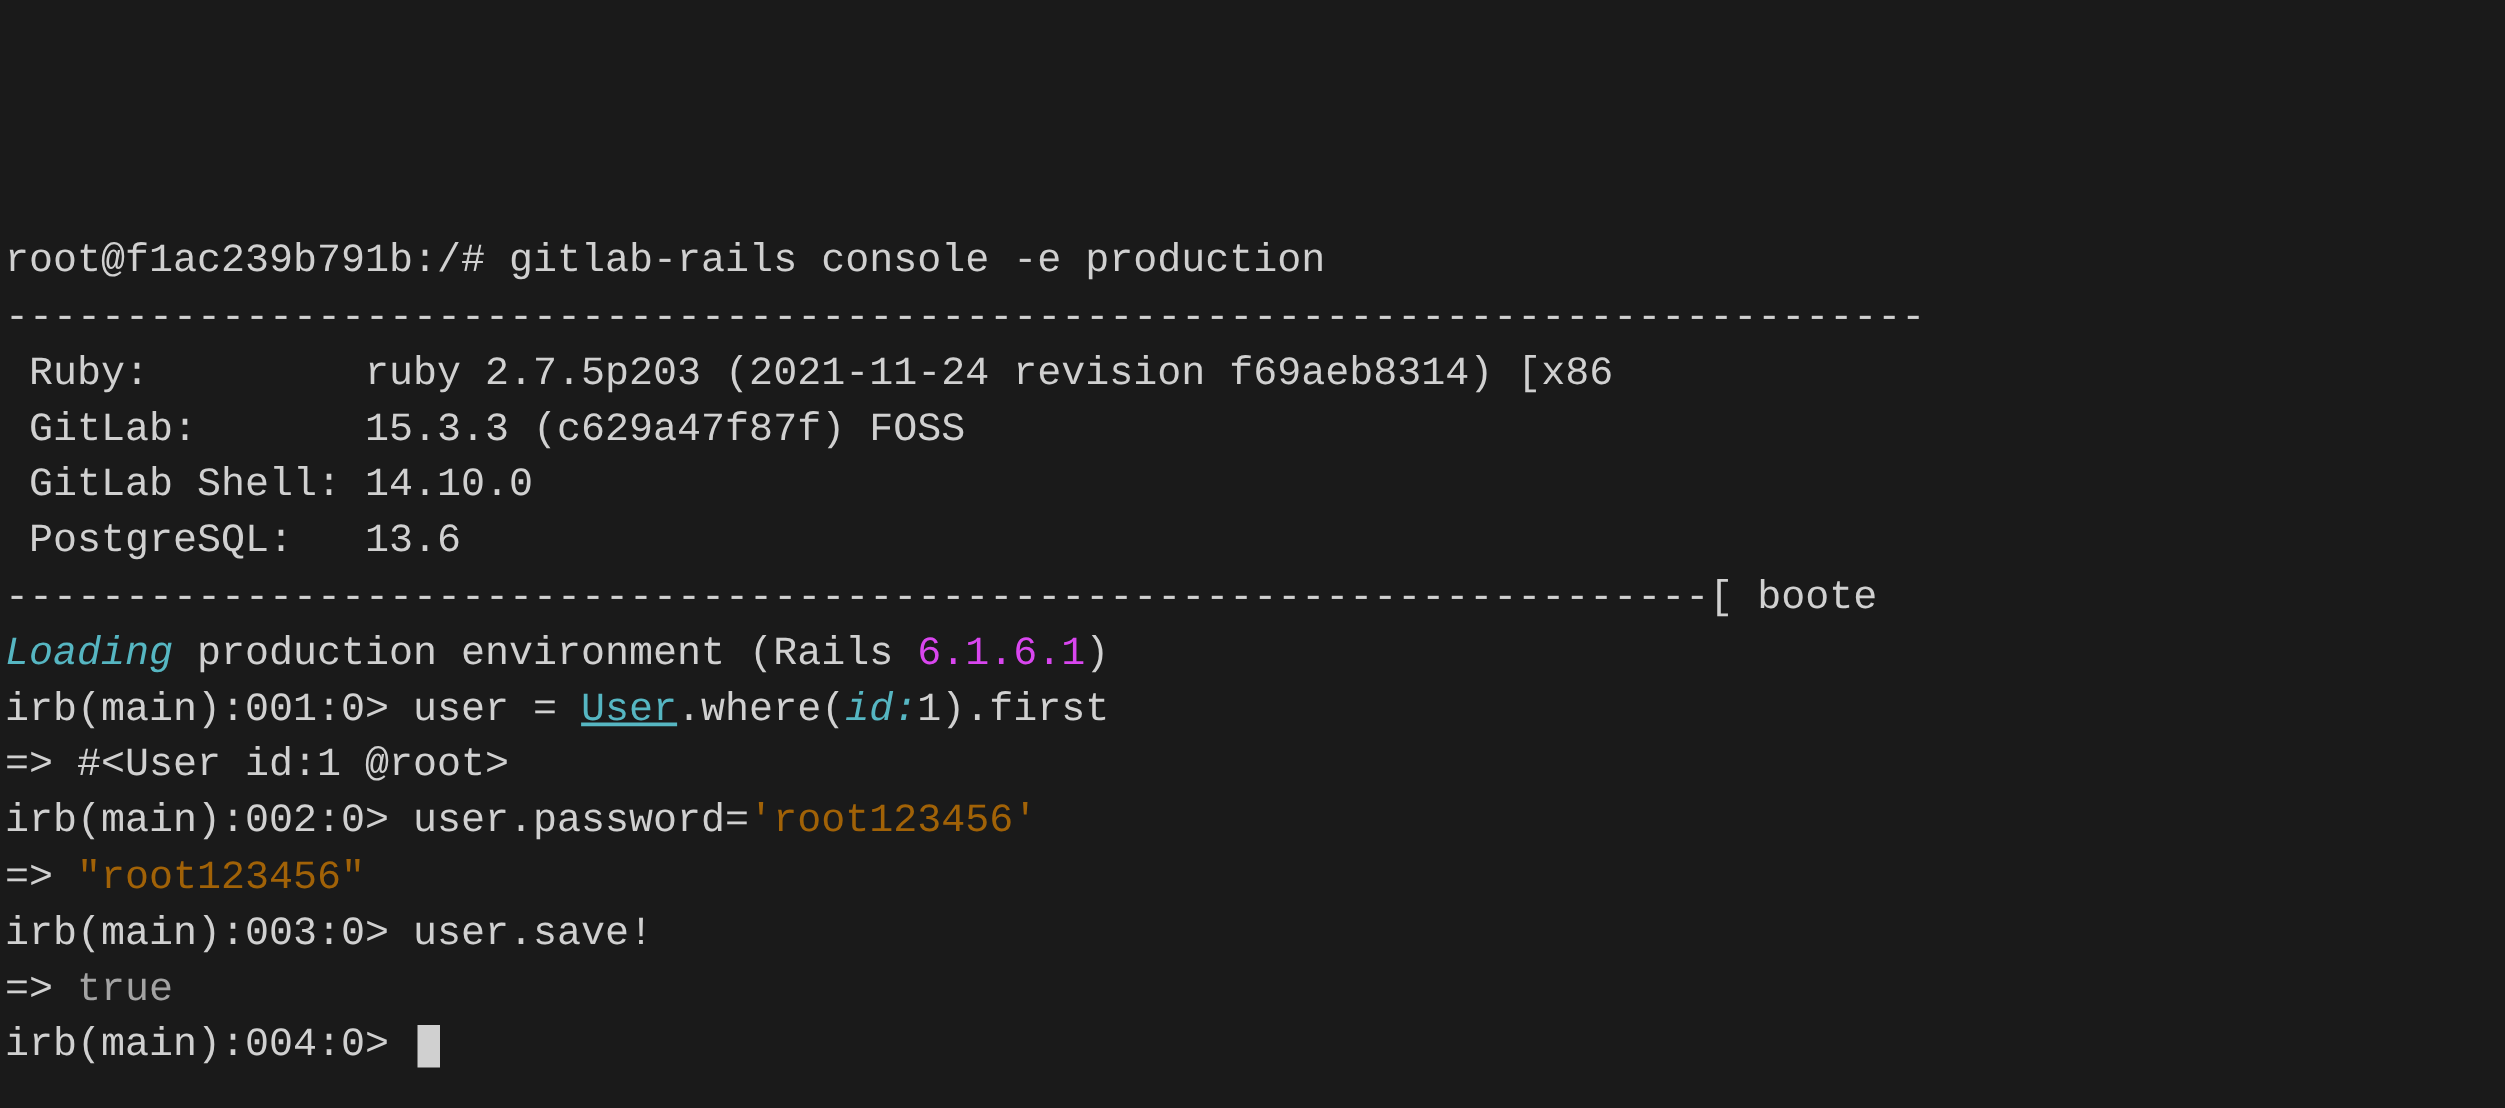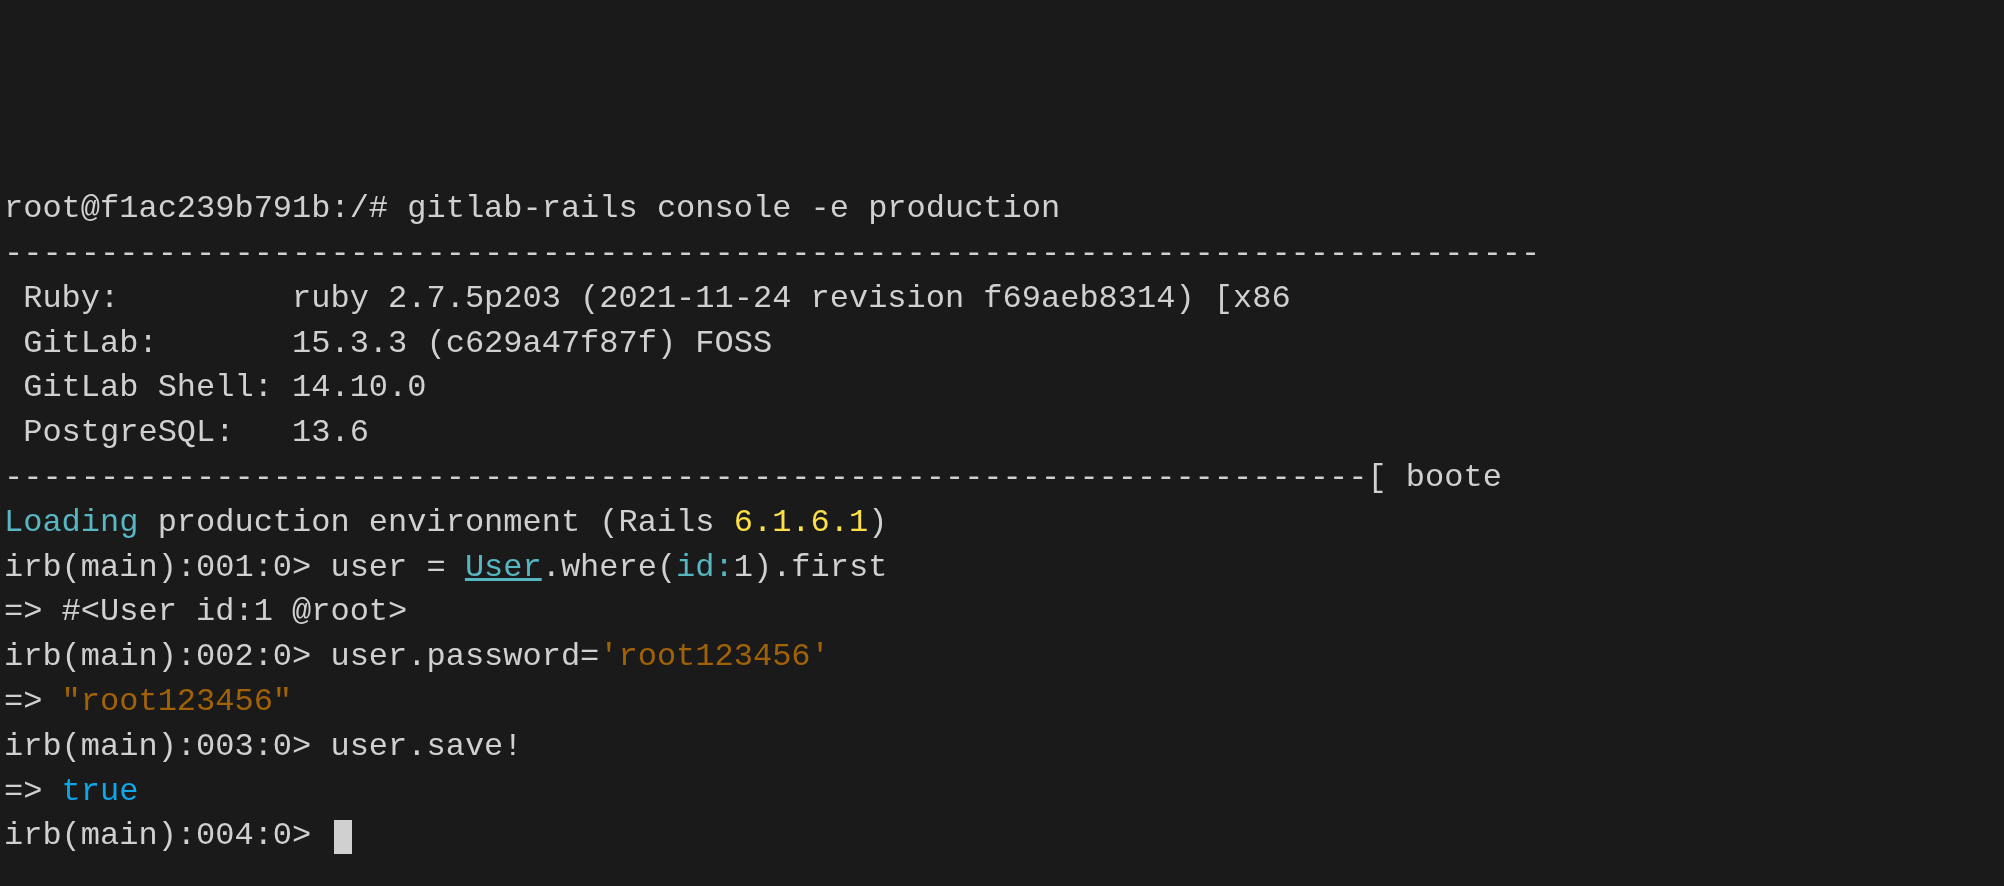--- a/index.html
+++ b/index.html
@@ -18,33 +18,34 @@
       overflow: hidden;
       width: 2004px;
       height: 886px;
     }
     .line {
       display: block;
       white-space: pre;
     }
     .cyan {
       color: #56b6c2;
+      font-style: italic;
     }
     .magenta {
-      color: #fde047;
+      color: #d946ef;
     }
     .cyan-underline {
       color: #56b6c2;
       text-decoration: underline;
     }
     .red-str {
       color: #a16207;
     }
     .blue-kw {
-      color: #0ea5e9;
+      color: #a3a3a3;
     }
     .cursor {
       display: inline-block;
       width: 18px;
       height: 34px;
       background-color: #d0d0d0;
       vertical-align: text-bottom;
       margin-left: 4px;
     }
   </style>

